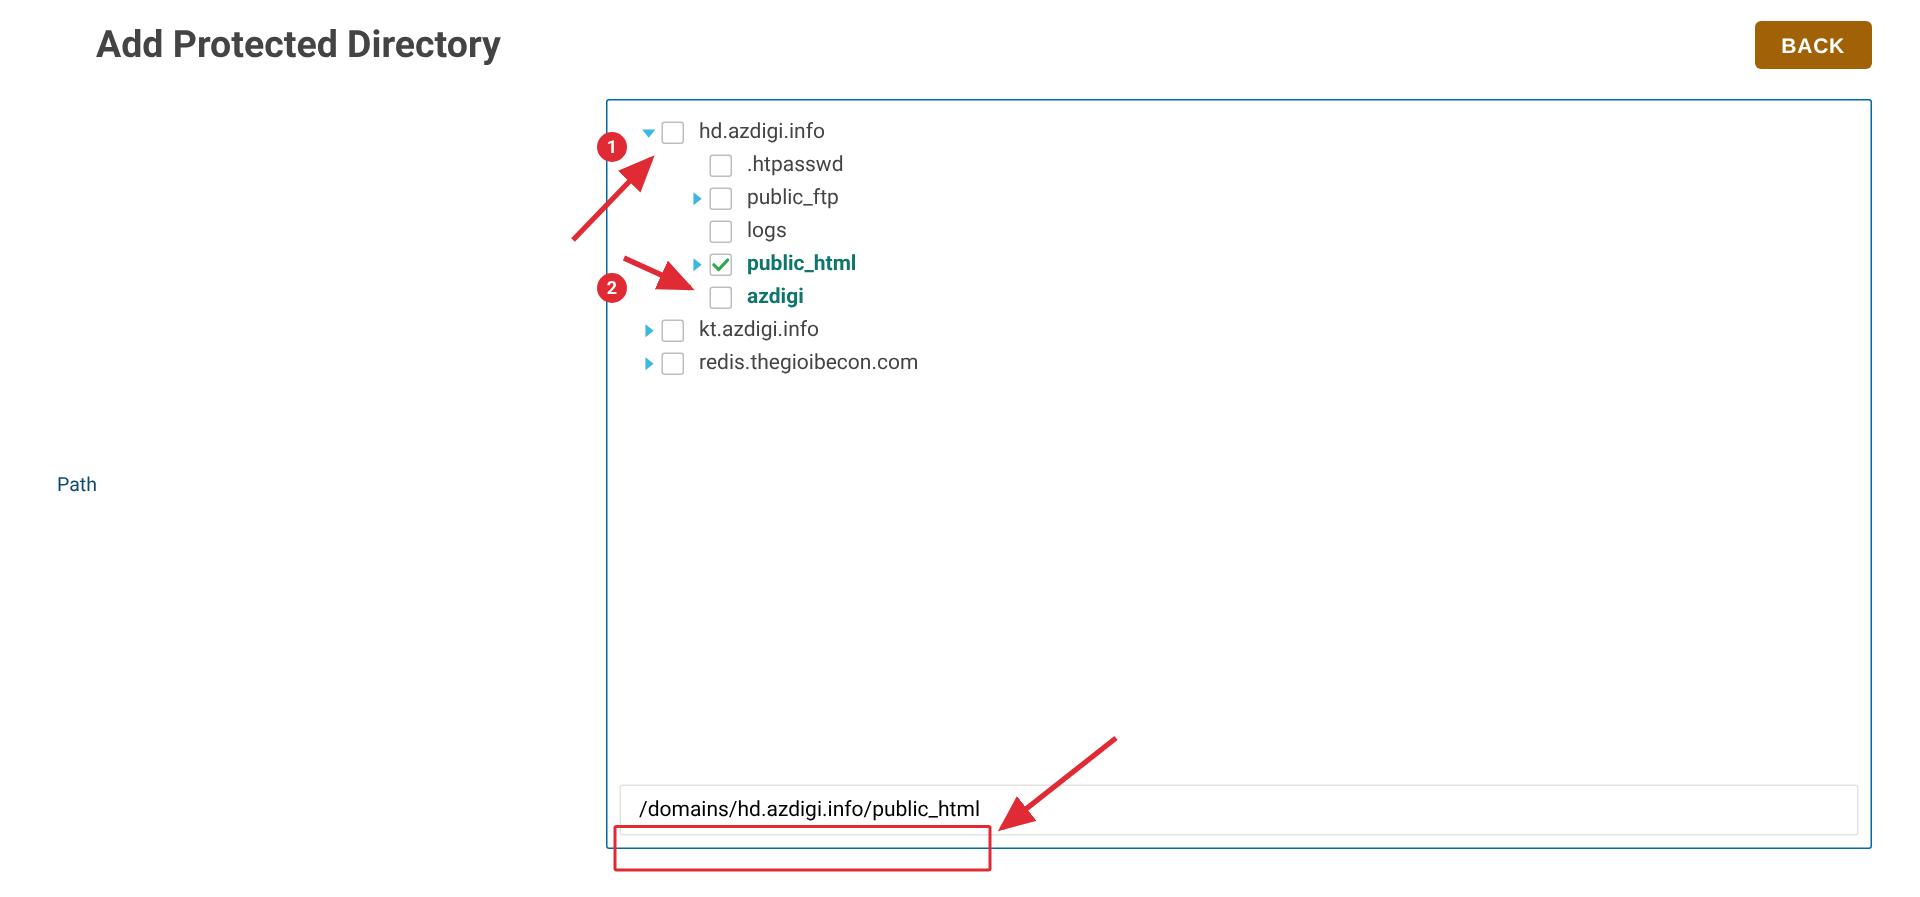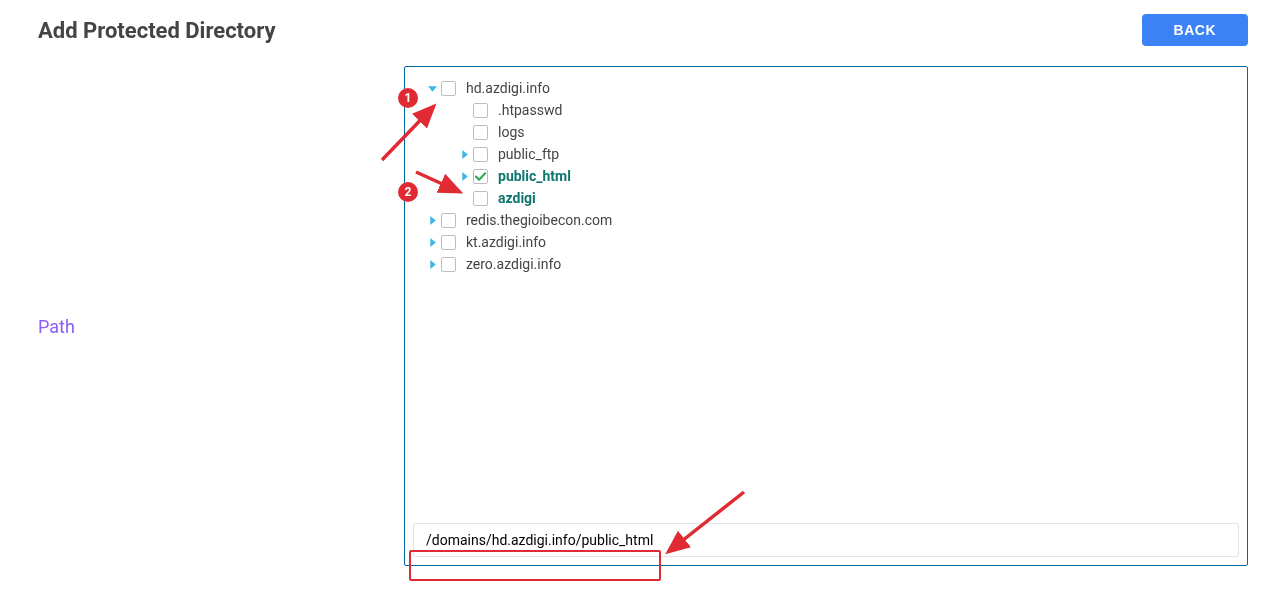--- a/index.html
+++ b/index.html
@@ -12,45 +12,46 @@
     overflow: hidden;
     position: relative;
   }
   .header {
     display: flex;
     justify-content: space-between;
     align-items: center;
     padding: 14px 32px 20px 38px;
   }
   .page-title {
-    font-size: 22px;
+    font-size: 25px;
     font-weight: 700;
     color: #444;
+    margin-left: 26px;
   }
   .back-btn {
-    background: #3b82f6;
+    background: #a16207;
     color: #fff;
     font-weight: 700;
     font-size: 14px;
     letter-spacing: 0.5px;
     border: none;
     border-radius: 4px;
-    padding: 8px 32px;
+    padding: 8px 18px;
     cursor: pointer;
   }
   .content {
     display: flex;
     flex-direction: row;
     padding: 0 32px 0 38px;
   }
   .side-label {
     width: 366px;
     flex-shrink: 0;
-    font-size: 18px;
-    color: #8b5cf6;
+    font-size: 13px;
+    color: #0c4a6e;
     padding-top: 250px;
   }
   .main-panel {
     flex: 1;
     border: 1px solid #0369a1;
     border-radius: 2px;
     min-height: 500px;
     display: flex;
     flex-direction: column;
     position: relative;
@@ -145,32 +146,32 @@
           </span>
           <span class="cbx"></span>
           <span class="node-label">hd.azdigi.info</span>
         </div>
         <div class="tree-row indent-1">
           <span class="toggle-spacer"></span>
           <span class="cbx"></span>
           <span class="node-label">.htpasswd</span>
         </div>
         <div class="tree-row indent-1">
+          <span class="toggle">
+            <svg width="11" height="11" viewBox="0 0 10 10">
+              <path d="M3 1 L8 5 L3 9 Z" fill="#3cb6e3"></path>
+            </svg>
+          </span>
+          <span class="cbx"></span>
+          <span class="node-label">public_ftp</span>
+        </div>
+        <div class="tree-row indent-1">
           <span class="toggle-spacer"></span>
           <span class="cbx"></span>
           <span class="node-label">logs</span>
-        </div>
-        <div class="tree-row indent-1">
-          <span class="toggle">
-            <svg width="11" height="11" viewBox="0 0 10 10">
-              <path d="M3 1 L8 5 L3 9 Z" fill="#3cb6e3"></path>
-            </svg>
-          </span>
-          <span class="cbx"></span>
-          <span class="node-label">public_ftp</span>
         </div>
         <div class="tree-row indent-1">
           <span class="toggle">
             <svg width="11" height="11" viewBox="0 0 10 10">
               <path d="M3 1 L8 5 L3 9 Z" fill="#3cb6e3"></path>
             </svg>
           </span>
           <span class="cbx checked">
             <svg width="13" height="13" viewBox="0 0 14 14">
               <path d="M2 7 L5.5 10.5 L12 3.5" stroke="#2fa84f" stroke-width="2.2" fill="none" stroke-linecap="round" stroke-linejoin="round"></path>
@@ -183,39 +184,30 @@
           <span class="cbx"></span>
           <span class="node-label bold">azdigi</span>
         </div>
         <div class="tree-row indent-0">
           <span class="toggle">
             <svg width="11" height="11" viewBox="0 0 10 10">
               <path d="M3 1 L8 5 L3 9 Z" fill="#3cb6e3"></path>
             </svg>
           </span>
           <span class="cbx"></span>
+          <span class="node-label">kt.azdigi.info</span>
+        </div>
+        <div class="tree-row indent-0">
+          <span class="toggle">
+            <svg width="11" height="11" viewBox="0 0 10 10">
+              <path d="M3 1 L8 5 L3 9 Z" fill="#3cb6e3"></path>
+            </svg>
+          </span>
+          <span class="cbx"></span>
           <span class="node-label">redis.thegioibecon.com</span>
-        </div>
-        <div class="tree-row indent-0">
-          <span class="toggle">
-            <svg width="11" height="11" viewBox="0 0 10 10">
-              <path d="M3 1 L8 5 L3 9 Z" fill="#3cb6e3"></path>
-            </svg>
-          </span>
-          <span class="cbx"></span>
-          <span class="node-label">kt.azdigi.info</span>
-        </div>
-        <div class="tree-row indent-0">
-          <span class="toggle">
-            <svg width="11" height="11" viewBox="0 0 10 10">
-              <path d="M3 1 L8 5 L3 9 Z" fill="#3cb6e3"></path>
-            </svg>
-          </span>
-          <span class="cbx"></span>
-          <span class="node-label">zero.azdigi.info</span>
         </div>
       </div>
 
     <div class="path-wrap">
       <input class="path-input" type="text" value="/domains/hd.azdigi.info/public_html" style="">
     </div>
   </div>
 </div>
 
 <div class="anno badge" style="left:398px; top:88px;">1</div>

